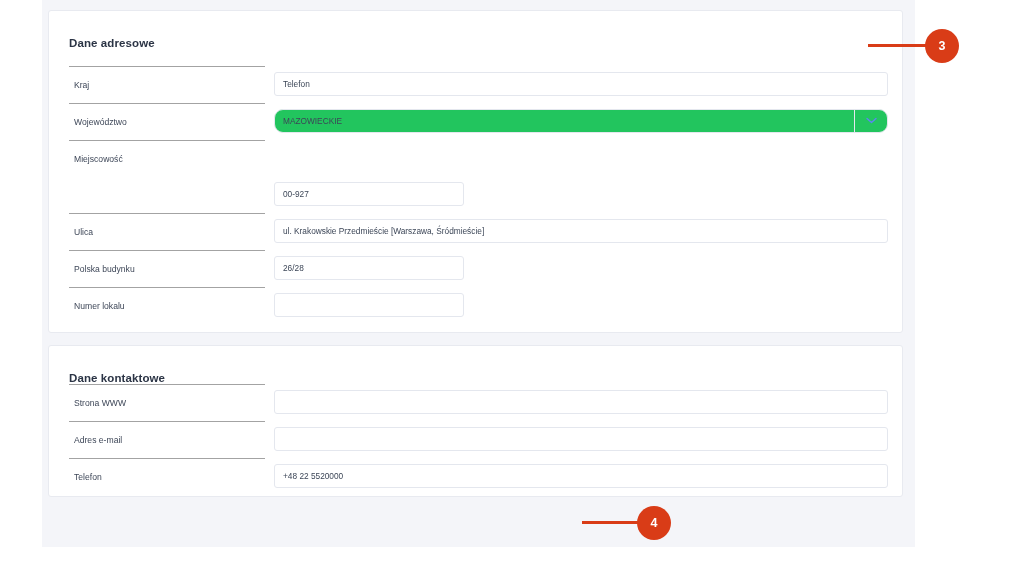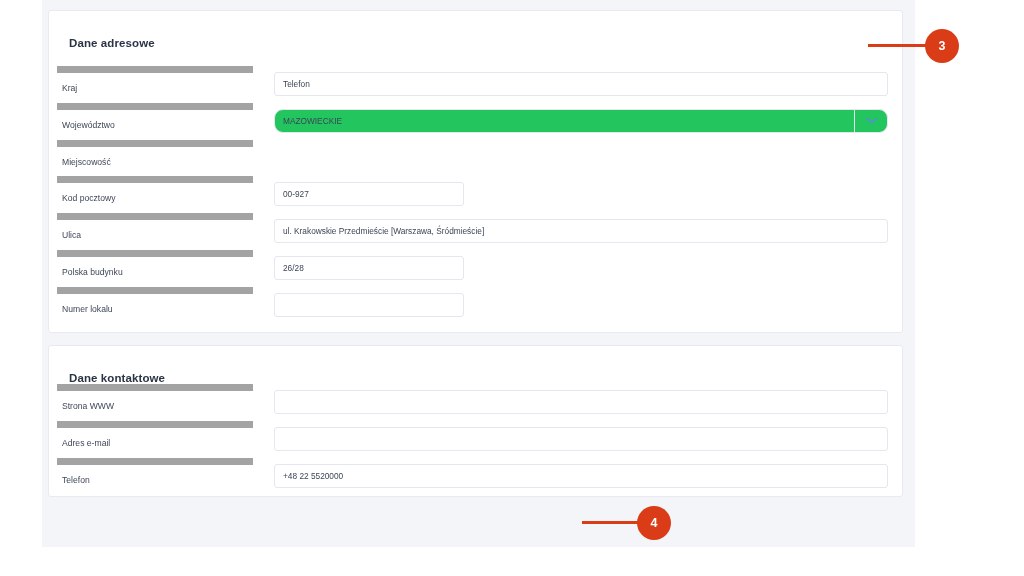--- a/index.html
+++ b/index.html
@@ -39,27 +39,27 @@
   }
 
   
   .form-row {
     position: absolute;
     left: 0; right: 0;
     height: 37px;
   }
   .row-label {
     position: absolute;
-    left: 8px;
+    left: 20px;
     top: 0;
     width: 196px;
     height: 37px;
     display: flex;
     align-items: center;
-    border-top: 7px solid #a3a3a3;
+    border-top: 1px solid #a3a3a3;
     font-size: 8.6px;
     color: #3e4758;
     padding-left: 5px;
   }
   .row-field {
     position: absolute;
     left: 225px;
     top: 6px;
     height: 24px;
   }
@@ -161,21 +161,20 @@
                   <path d="M1 1.4 L5.5 5.6 L10 1.4" fill="none" stroke="#5b86f0" stroke-width="1.4" stroke-linecap="round" stroke-linejoin="round"></path>
                 </svg>
               </span>
             </div>
           </div>
         </div>
         <div class="form-row" style="top: 128.6px;">
           <div class="row-label">Miejscowość</div>
         </div>
         <div class="form-row" style="top: 165.4px;">
-          <div class="row-label">Kod pocztowy</div>
           <div class="row-field field-short">
             <div class="txtinput">00-927</div>
           </div>
         </div>
         <div class="form-row" style="top: 202.2px;">
           <div class="row-label">Ulica</div>
           <div class="row-field field-wide">
             <div class="txtinput">ul. Krakowskie Przedmieście [Warszawa, Śródmieście]</div>
           </div>
         </div>

